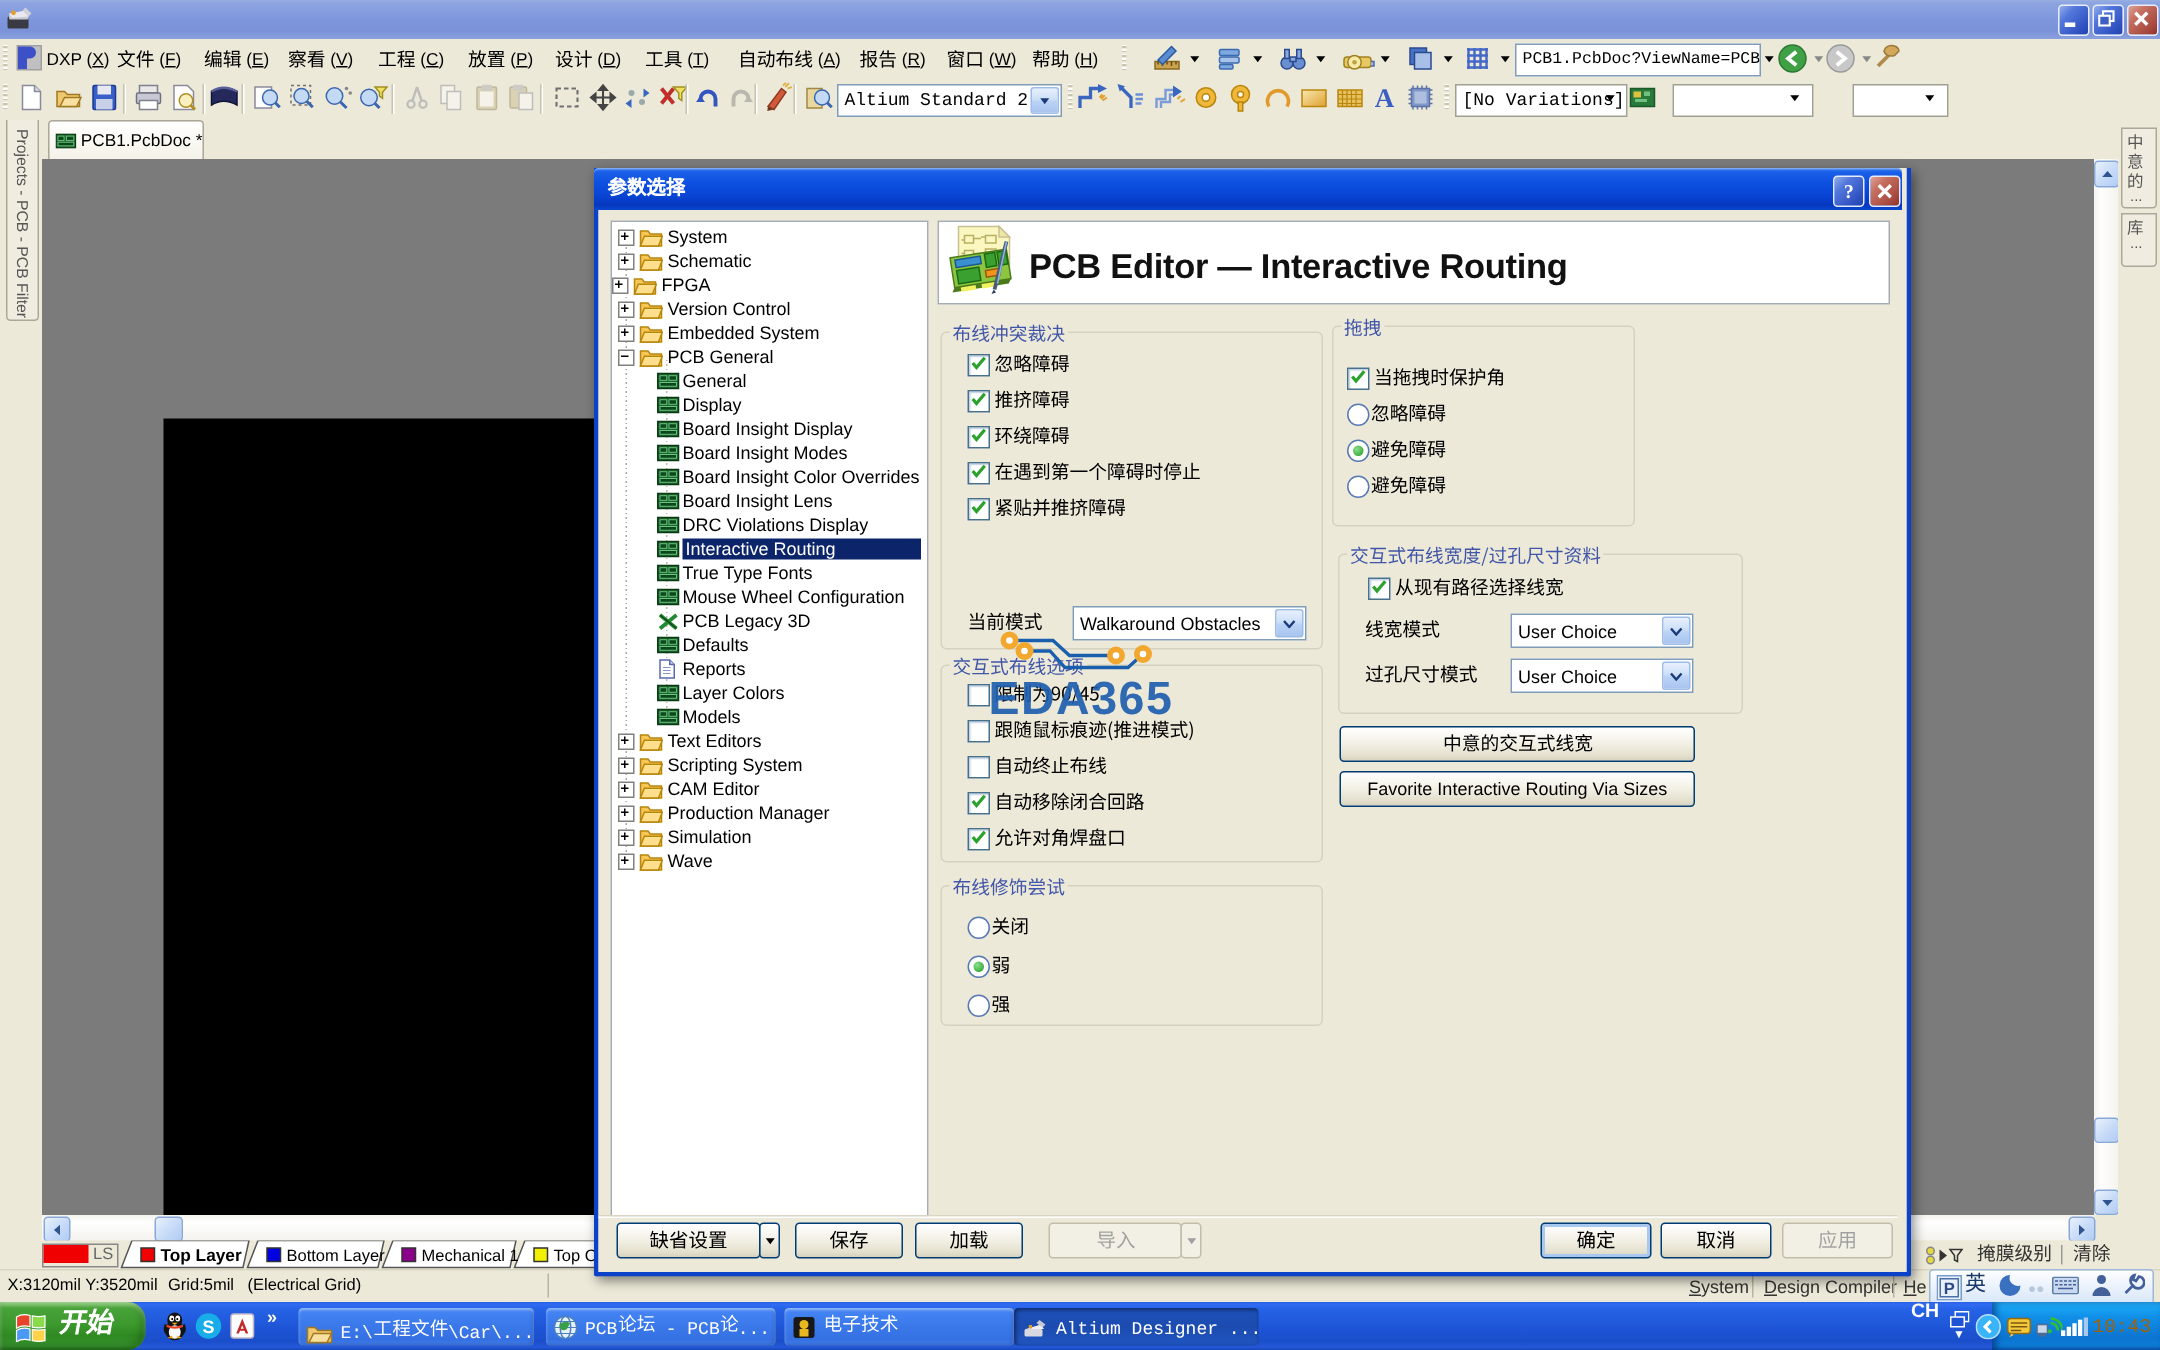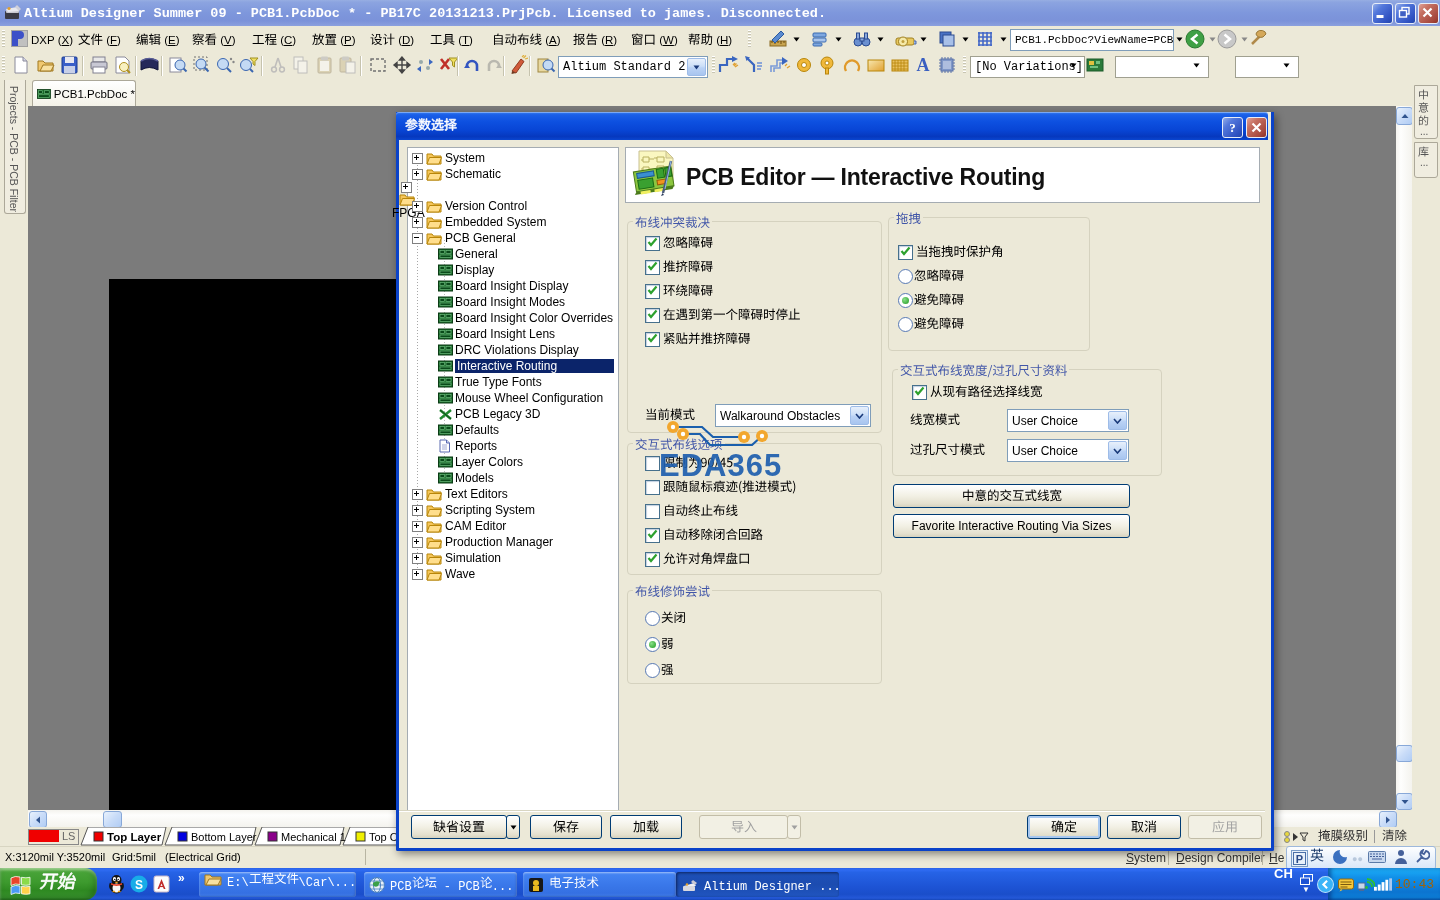--- a/index.html
+++ b/index.html
@@ -18,21 +18,20 @@
 .plus.p:after{content:"";position:absolute;left:3px;top:1px;width:1px;height:5px;background:#000;}
 </style></head><body>
 <div class="abs" style="left:0;top:0;width:1440px;height:26px;background:linear-gradient(180deg,#97AEE2 0%,#8CA4E0 8%,#7E97DC 50%,#7B92D9 80%,#8BA0DE 100%);border-bottom:1px solid #5A6EB5;">
 <svg class="abs" style="left:3px;top:3px" width="20" height="20" viewBox="0 0 20 20">
       <rect x="2" y="8" width="14" height="8" rx="1" fill="#3a3a44"></rect>
       <rect x="3" y="6" width="13" height="4" rx="1" fill="#c8c8d0"></rect>
       <path d="M3 6 L14 4 L16 8 L5 9 Z" fill="#e8e8ee"></path>
       <circle cx="6" cy="5.5" r="1.6" fill="#E0A030"></circle>
       <path d="M14 2 L18 6 L16 8 L12 4 Z" fill="#d0d0da"></path>
     </svg>
-<div class="abs" style="left:24px;top:6px;font-family:'Liberation Mono',monospace;font-size:13.5px;font-weight:bold;color:#FFFFFF;letter-spacing:0;white-space:nowrap;">Altium Designer Summer 09 - PCB1.PcbDoc * - PB17C 20131213.PrjPcb. Licensed to james. Disconnected.</div>
     <div class="abs" style="left:1372px;top:3px;width:19px;height:19px;border-radius:3px;border:1px solid #E7EDF8;background:linear-gradient(135deg,#95AEE8 0%,#5378DC 30%,#2E50C0 80%,#2446AA 100%);"><svg width="17" height="17" viewBox="0 0 17 17">
         <rect x="3.5" y="11" width="7" height="3" fill="#fff"></rect>
       </svg></div>
     <div class="abs" style="left:1395px;top:3px;width:19px;height:19px;border-radius:3px;border:1px solid #E7EDF8;background:linear-gradient(135deg,#95AEE8 0%,#5378DC 30%,#2E50C0 80%,#2446AA 100%);"><svg width="17" height="17" viewBox="0 0 17 17">
         <rect x="6" y="3.5" width="7" height="6.5" fill="none" stroke="#fff" stroke-width="1.4"></rect>
         <rect x="3.5" y="6.5" width="7" height="6.5" fill="#3E5FC4" stroke="#fff" stroke-width="1.4"></rect>
       </svg></div>
     <div class="abs" style="left:1418px;top:3px;width:19px;height:19px;border-radius:3px;border:1px solid #E7EDF8;background:linear-gradient(135deg,#E0A197 0%,#C67162 30%,#A5473C 80%,#8E3226 100%);"><svg width="17" height="17" viewBox="0 0 17 17">
         <path d="M4.5 4.5 L12.5 12.5 M12.5 4.5 L4.5 12.5" stroke="#fff" stroke-width="2.2"></path>
       </svg></div>
@@ -553,21 +552,21 @@
 <svg class="abs" style="left:130px;top:875px" width="18" height="18" viewBox="0 0 18 18">
     <circle cx="9" cy="9" r="8.5" fill="#18ACE8"></circle>
     <text x="9" y="13.5" text-anchor="middle" font-family="Liberation Sans" font-size="12" font-weight="bold" fill="#fff">S</text>
   </svg>
 <svg class="abs" style="left:153px;top:875px" width="17" height="18" viewBox="0 0 17 18">
     <rect x="1" y="1" width="15" height="16" rx="2" fill="#FDFDFD" stroke="#C8B8C8"></rect>
     <path d="M8.5 4 L12.5 14 H10.8 L8.5 8.5 L6.2 14 H4.5 Z" fill="#C02A2A"></path>
     <path d="M6 11.5 h5" stroke="#C02A2A" stroke-width="1.2"></path>
   </svg>
 <div class="abs" style="left:178px;top:871px;color:#fff;font-size:12px;font-weight:bold;">»</div>
-<div class="abs" style="left:199px;top:872px;width:157px;height:25px;border-radius:3px;background:linear-gradient(180deg,#5490F8 0%,#4383F2 10%,#3A78EA 50%,#3570E2 85%,#4584F0 100%);box-shadow:inset 0 1px 2px rgba(255,255,255,.45), inset -1px -1px 2px rgba(0,20,80,.3);display:flex;align-items:flex-start;overflow:hidden;">
+<div class="abs" style="left:199px;top:872px;width:157px;height:25px;border-radius:3px;background:linear-gradient(180deg,#5490F8 0%,#4383F2 10%,#3A78EA 50%,#3570E2 85%,#4584F0 100%);box-shadow:inset 0 1px 2px rgba(255,255,255,.45), inset -1px -1px 2px rgba(0,20,80,.3);display:flex;align-items:flex-end;overflow:hidden;">
     <svg style="margin-left:5px;flex:none" width="18" height="15" viewBox="0 0 18 15">
       <path d="M1 13 V3 h5 l2 2 h9 v8 z" fill="#F0C870" stroke="#A07820"></path>
       <path d="M2 13 L5 7 h12 l-3 6 z" fill="#F8E0A0" stroke="#A07820"></path>
     </svg>
     <span style="margin-left:5px;white-space:nowrap;"><span style="color:#fff;font-size:12px;font-family:'Liberation Mono',monospace;">E:\</span><svg style="vertical-align:top;margin-top:0px" width="50" height="14" viewBox="0 0 50 14">
         <g fill="#FFFFFF">
           <path transform="translate(0.0,11.0) scale(0.01250,-0.01250)" d="M52 72V-3H951V72H539V650H900V727H104V650H456V72Z"></path>
           <path transform="translate(12.5,11.0) scale(0.01250,-0.01250)" d="M532 733H834V549H532ZM462 798V484H907V798ZM448 209V144H644V13H381V-53H963V13H718V144H919V209H718V330H941V396H425V330H644V209ZM361 826C287 792 155 763 43 744C52 728 62 703 65 687C112 693 162 702 212 712V558H49V488H202C162 373 93 243 28 172C41 154 59 124 67 103C118 165 171 264 212 365V-78H286V353C320 311 360 257 377 229L422 288C402 311 315 401 286 426V488H411V558H286V729C333 740 377 753 413 768Z"></path>
           <path transform="translate(25.0,11.0) scale(0.01250,-0.01250)" d="M423 823C453 774 485 707 497 666L580 693C566 734 531 799 501 847ZM50 664V590H206C265 438 344 307 447 200C337 108 202 40 36 -7C51 -25 75 -60 83 -78C250 -24 389 48 502 146C615 46 751 -28 915 -73C928 -52 950 -20 967 -4C807 36 671 107 560 201C661 304 738 432 796 590H954V664ZM504 253C410 348 336 462 284 590H711C661 455 592 344 504 253Z"></path>
           <path transform="translate(37.5,11.0) scale(0.01250,-0.01250)" d="M317 341V268H604V-80H679V268H953V341H679V562H909V635H679V828H604V635H470C483 680 494 728 504 775L432 790C409 659 367 530 309 447C327 438 359 420 373 409C400 451 425 504 446 562H604V341ZM268 836C214 685 126 535 32 437C45 420 67 381 75 363C107 397 137 437 167 480V-78H239V597C277 667 311 741 339 815Z"></path>
@@ -679,21 +678,21 @@
     <span style="font-size:12px;">System</span>
   </div>
 <div class="tree-row" style="left:412px;top:166px;">
     <div class="plus p" style="margin-right:3px;"></div>
     <svg width="16" height="13" viewBox="0 0 16 13" style="flex:none;margin-right:3px;">
       <path d="M1 12 V2 h5 l1.5 2 H15 v8 z" fill="#F5C65A" stroke="#B8860A"></path>
       <path d="M1 12 L3.5 5.5 H15.5 L13 12 z" fill="#FFDE8C" stroke="#B8860A"></path>
     </svg>
     <span style="font-size:12px;">Schematic</span>
   </div>
-<div class="tree-row" style="left:392px;top:182px;flex-direction:column;">
+<div class="tree-row" style="left:408px;top:182px;">
     <div class="plus p" style="margin-right:3px;"></div>
     <svg width="16" height="13" viewBox="0 0 16 13" style="flex:none;margin-right:3px;">
       <path d="M1 12 V2 h5 l1.5 2 H15 v8 z" fill="#F5C65A" stroke="#B8860A"></path>
       <path d="M1 12 L3.5 5.5 H15.5 L13 12 z" fill="#FFDE8C" stroke="#B8860A"></path>
     </svg>
     <span style="font-size:12px;">FPGA</span>
   </div>
 <div class="tree-row" style="left:412px;top:198px;">
     <div class="plus p" style="margin-right:3px;"></div>
     <svg width="16" height="13" viewBox="0 0 16 13" style="flex:none;margin-right:3px;">

